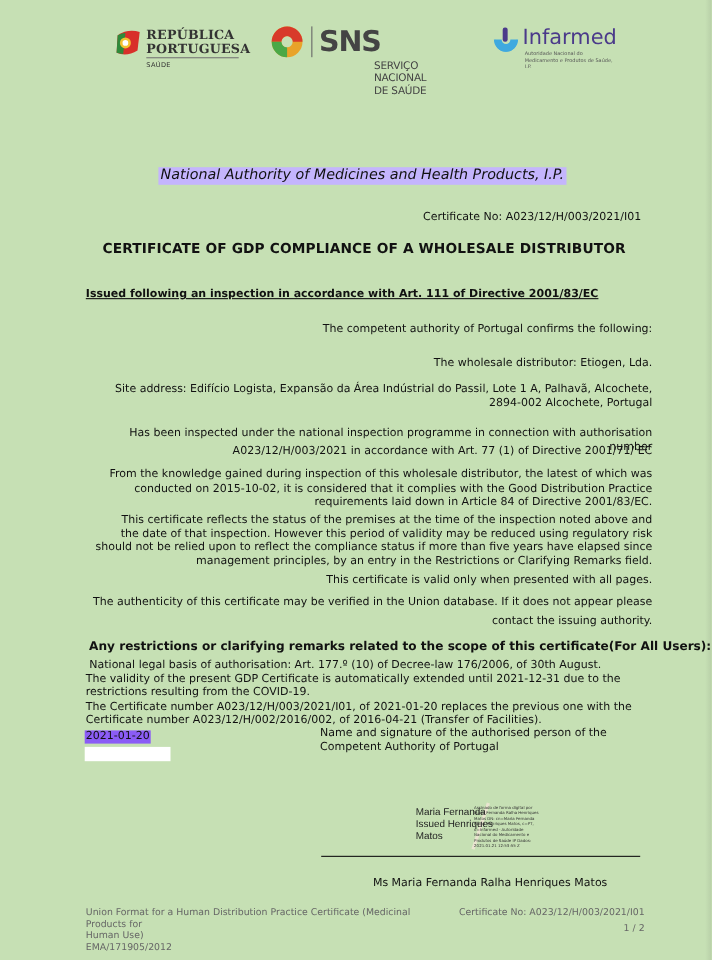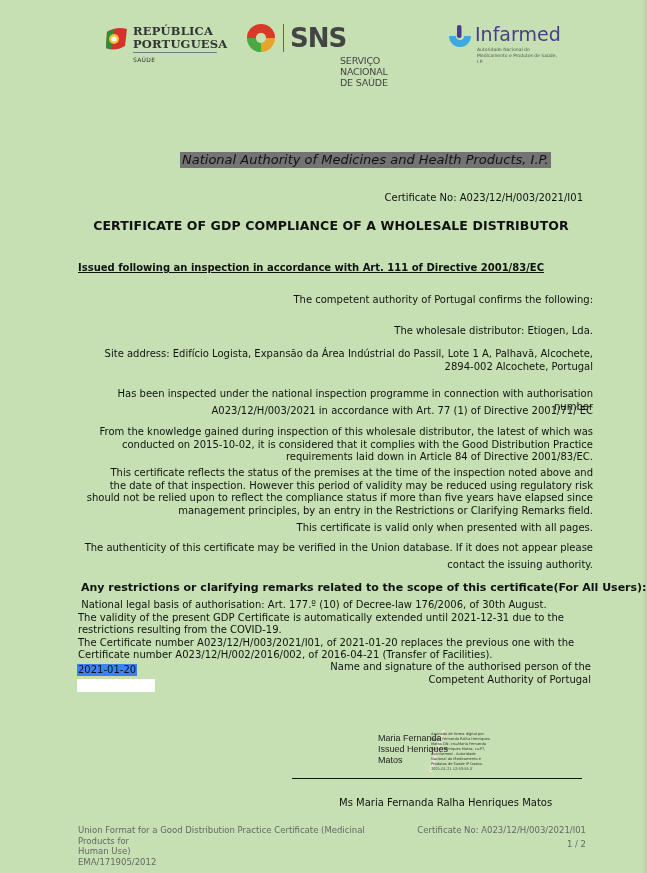--- a/index.html
+++ b/index.html
@@ -24,32 +24,32 @@
   .sns-mark { position:absolute; left:0; top:1px; width:30px; height:30px; }
   .sns-sep { position:absolute; left:37px; top:2px; width:1px; height:28px; background:#666; }
   .sns-text { position:absolute; left:44px; top:0px; font-weight:bold; font-size:26px; line-height:32px; color:#444; letter-spacing:-1px; }
   .sns-sub { position:absolute; left:94px; top:5px; font-size:9.5px; line-height:11px; color:#444; letter-spacing: -0.2px; margin-top: 28px; }
 
   .logo-inf { left: 447px; top: 24px; width: 110px; height: 38px; }
   .inf-mark { position:absolute; left:0; top:0; width:26px; height:26px; }
   .inf-text { position:absolute; left:28px; top:-1px; font-size:19px; line-height:22px; color:#4b3a8a; }
   .inf-sub { position:absolute; left:30px; top:23px; font-size:4.5px; line-height:6px; color:#555; width:80px; }
 
-  .authority { left: 144px; top: 152px; background:#737373; font-style: italic; font-size: 13px; line-height: 16px; padding: 0 2px; margin-left: 36px; }
+  .authority { left: 144px; top: 152px; background:#c4b5fd; font-style: italic; font-size: 13px; line-height: 16px; padding: 0 2px; }
   .cert-no { right: 64px; top: 192px; font-size: 10px; }
   .main-title { left: 0; width: 662px; text-align: center; top: 218px; font-weight: bold; font-size: 12.5px; letter-spacing: 0.1px; }
   .issued { left: 78px; top: 262px; font-weight: bold; font-size: 10px; text-decoration: underline; }
   .para { left: 78px; width: 515px; font-size: 10px; line-height: 12.5px; text-align: right; }
 
   .remarks-title { left: 81px; top: 581px; font-weight: bold; font-size: 11px; text-align: center; }
   .remarks { left: 78px; top: 599px; width: 530px; font-size: 10px; line-height: 12.5px; }
 
-  .date-box { left: 77px; top: 664px; background:#3b82f6; font-size: 10px; line-height: 12px; padding: 0 1px; }
+  .date-box { left: 77px; top: 664px; background:#8b5cf6; font-size: 10px; line-height: 12px; padding: 0 1px; }
   .blank-box { left: 77px; top: 679px; width: 78px; height: 13px; background:#fff; }
-  .sig-caption { left: 291px; top: 661px; font-size: 10px; line-height: 12.5px; width: 300px; text-align: right; }
+  .sig-caption { left: 291px; top: 661px; font-size: 10px; line-height: 12.5px; width: 300px; }
 
   .sig-name { left: 378px; top: 733px; font-family: "Liberation Sans", sans-serif; font-size: 9px; line-height: 11px; color:#222; }
   .sig-meta { left: 431px; top: 732px; font-size: 3.6px; line-height: 5px; color:#333; width: 60px; }
   .sig-swoosh { left: 420px; top: 728px; width: 30px; height: 48px; }
   .sig-line { left: 292px; top: 778px; width: 290px; height: 1px; background:#111; }
   .signer { left: 291px; top: 797px; font-size: 10px; margin-left: 48px; }
 
   .footer-left { left: 78px; top: 825px; width: 310px; font-size: 8.5px; line-height: 10.5px; color:#666; }
   .footer-right { right: 61px; top: 825px; font-size: 8.5px; line-height: 10.5px; color:#666; text-align: right; }
   .footer-page { right: 61px; top: 839px; font-size: 8.5px; color:#666;margin-left:16px; }
@@ -149,18 +149,18 @@
 <div class="abs sig-name">
   <div>Maria Fernanda</div>
   <div>Issued Henriques</div>
   <div>Matos</div>
 </div>
 <div class="abs sig-meta">Assinado de forma digital por Maria Fernanda Ralha Henriques Matos DN: cn=Maria Fernanda Ralha Henriques Matos, c=PT, o=Infarmed - Autoridade Nacional do Medicamento e Produtos de Saúde IP Dados: 2021.01.21 12:53:55 Z</div>
 <div class="abs sig-line"></div>
 <div class="abs signer">Ms Maria Fernanda Ralha Henriques Matos</div>
 
 <div class="abs footer-left">
-  <div>Union Format for a Good Distribution Practice Certificate (Medicinal Products for</div>
+  <div>Union Format for a Human Distribution Practice Certificate (Medicinal Products for</div>
   <div>Human Use)</div>
   <div>EMA/171905/2012</div>
 </div>
 <div class="abs footer-right">Certificate No: A023/12/H/003/2021/I01</div>
 <div class="abs footer-page">1 / 2</div>
 
 </body></html>

